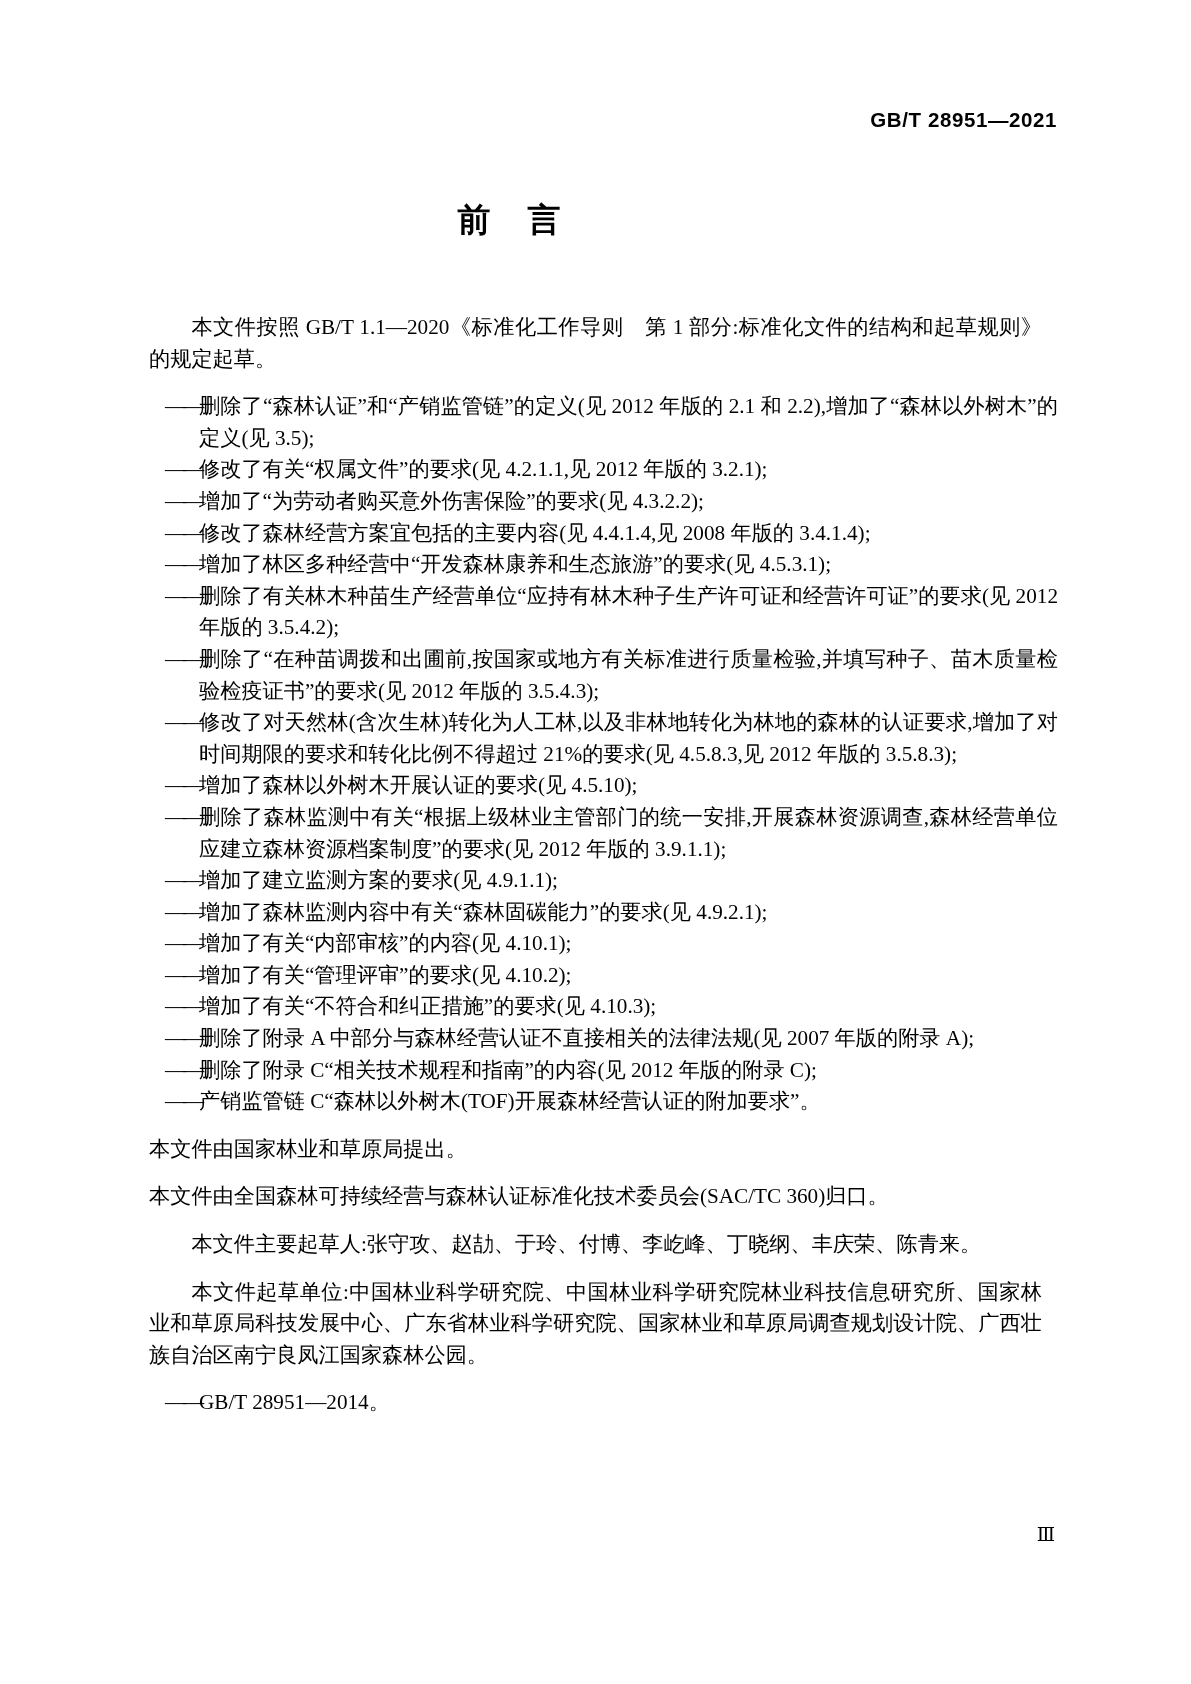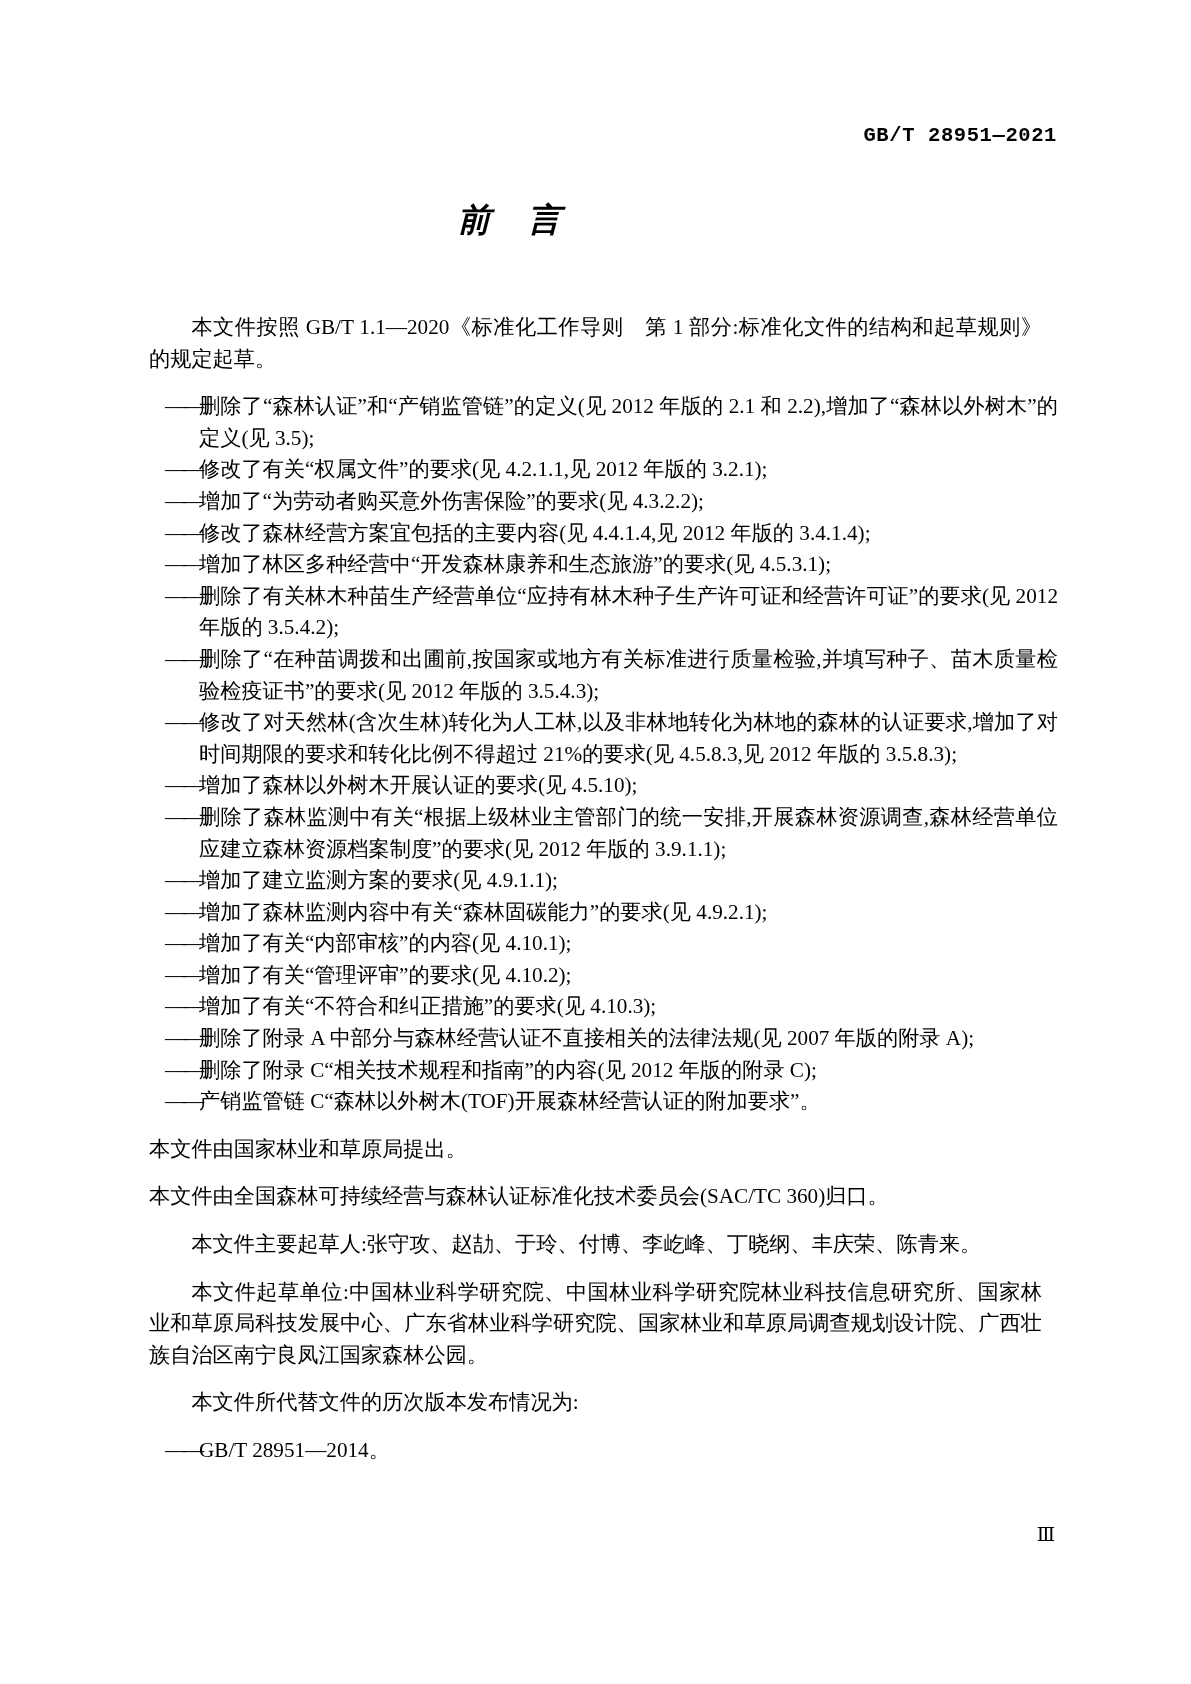--- a/index.html
+++ b/index.html
@@ -18,39 +18,38 @@
   .page {
     position: absolute;
     left: 0; top: 0;
     width: 1191px;
     height: 1684px;
     background: #fff;
   }
   
   .header {
     position: absolute;
-    top: 124px;
+    top: 108px;
     right: 134px;
-    font-family: Liberation Mono, monospace;
+    font-family: Liberation Sans, sans-serif;
     font-size: 20.5px;
     font-weight: bold;
     letter-spacing: 0.6px;
     white-space: nowrap;
   }
   
   .title {
     position: absolute;
     top: 198px;
     left: 0;
     width: 1019px;
     text-align: center;
     font-size: 33px;
     font-weight: bold;
     letter-spacing: 1px;
-    font-style: italic;
   }
   .title .gap { display: inline-block; width: 36px; }
 
   
   .content {
     position: absolute;
     left: 133px;
     top: 296px;
     width: 925px;
     font-size: 21.2px;
@@ -125,21 +124,21 @@
       <li>
         <span class="dash">——</span>
         <span class="txt">修改了有关“权属文件”的要求(见 4.2.1.1,见 2012 年版的 3.2.1);</span>
       </li>
       <li>
         <span class="dash">——</span>
         <span class="txt">增加了“为劳动者购买意外伤害保险”的要求(见 4.3.2.2);</span>
       </li>
       <li>
         <span class="dash">——</span>
-        <span class="txt">修改了森林经营方案宜包括的主要内容(见 4.4.1.4,见 2012 年版的 3.4.1.4);</span>
+        <span class="txt">修改了森林经营方案宜包括的主要内容(见 4.4.1.4,见 2008 年版的 3.4.1.4);</span>
       </li>
       <li>
         <span class="dash">——</span>
         <span class="txt">增加了林区多种经营中“开发森林康养和生态旅游”的要求(见 4.5.3.1);</span>
       </li>
       <li>
         <span class="dash">——</span>
         <span class="txt">删除了有关林木种苗生产经营单位“应持有林木种子生产许可证和经营许可证”的要求(见 2012 年版的 3.5.4.2);</span>
       </li>
       <li>
@@ -193,21 +192,20 @@
     </ul>
 
     <p class="para noindent">本文件由国家林业和草原局提出。</p>
 
     <p class="para noindent">本文件由全国森林可持续经营与森林认证标准化技术委员会(SAC/TC 360)归口。</p>
 
     <p class="para">本文件主要起草人:张守攻、赵劼、于玲、付博、李屹峰、丁晓纲、丰庆荣、陈青来。</p>
 
     <p class="para">本文件起草单位:中国林业科学研究院、中国林业科学研究院林业科技信息研究所、国家林业和草原局科技发展中心、广东省林业科学研究院、国家林业和草原局调查规划设计院、广西壮族自治区南宁良凤江国家森林公园。</p>
 
-    <p class="para">本文件所代替文件的历次版本发布情况为:</p>
 
     <ul class="dashlist tail">
       <li>
         <span class="dash">——</span>
         <span class="txt">GB/T 28951—2014。</span>
       </li>
     </ul>
 
   </div>
 

